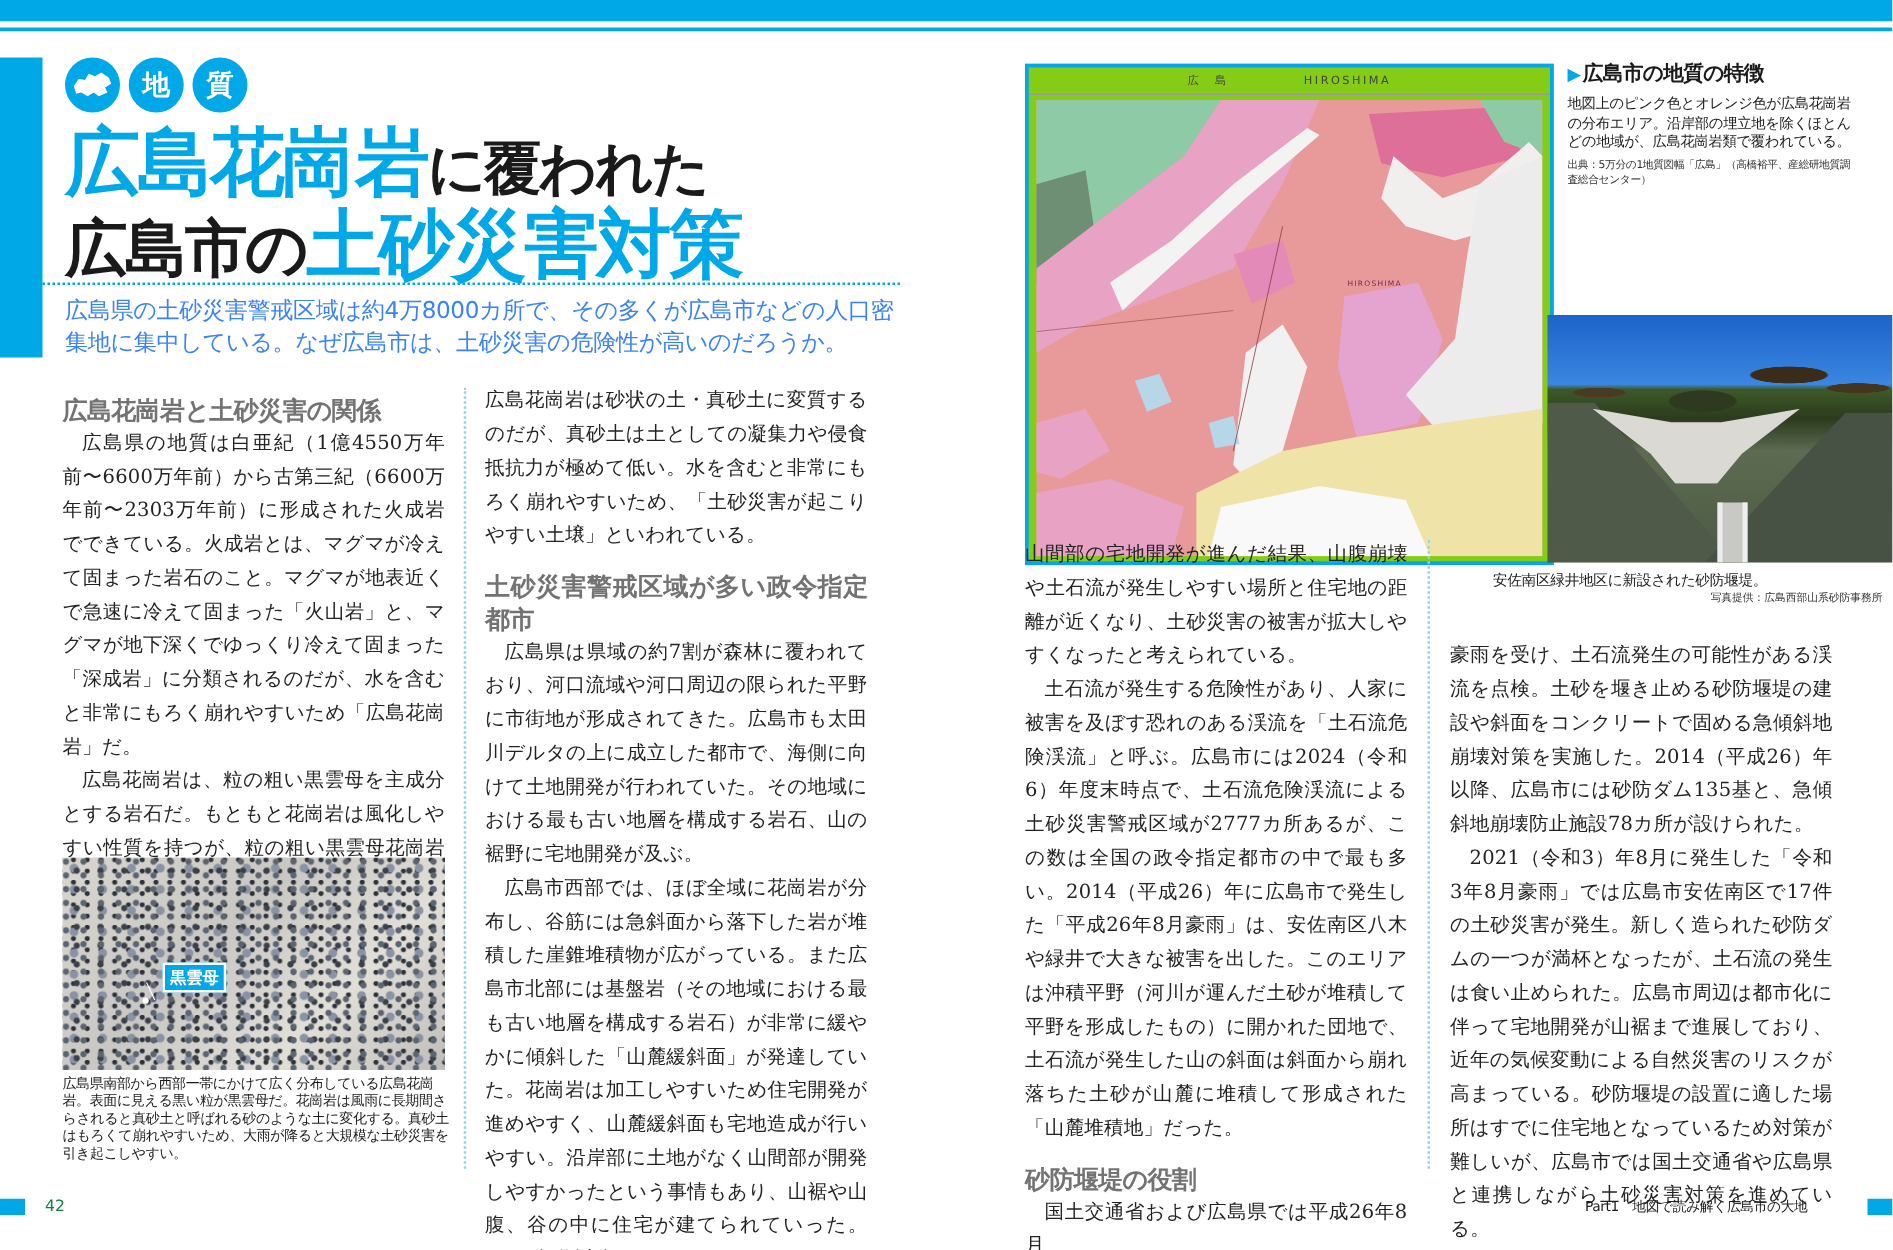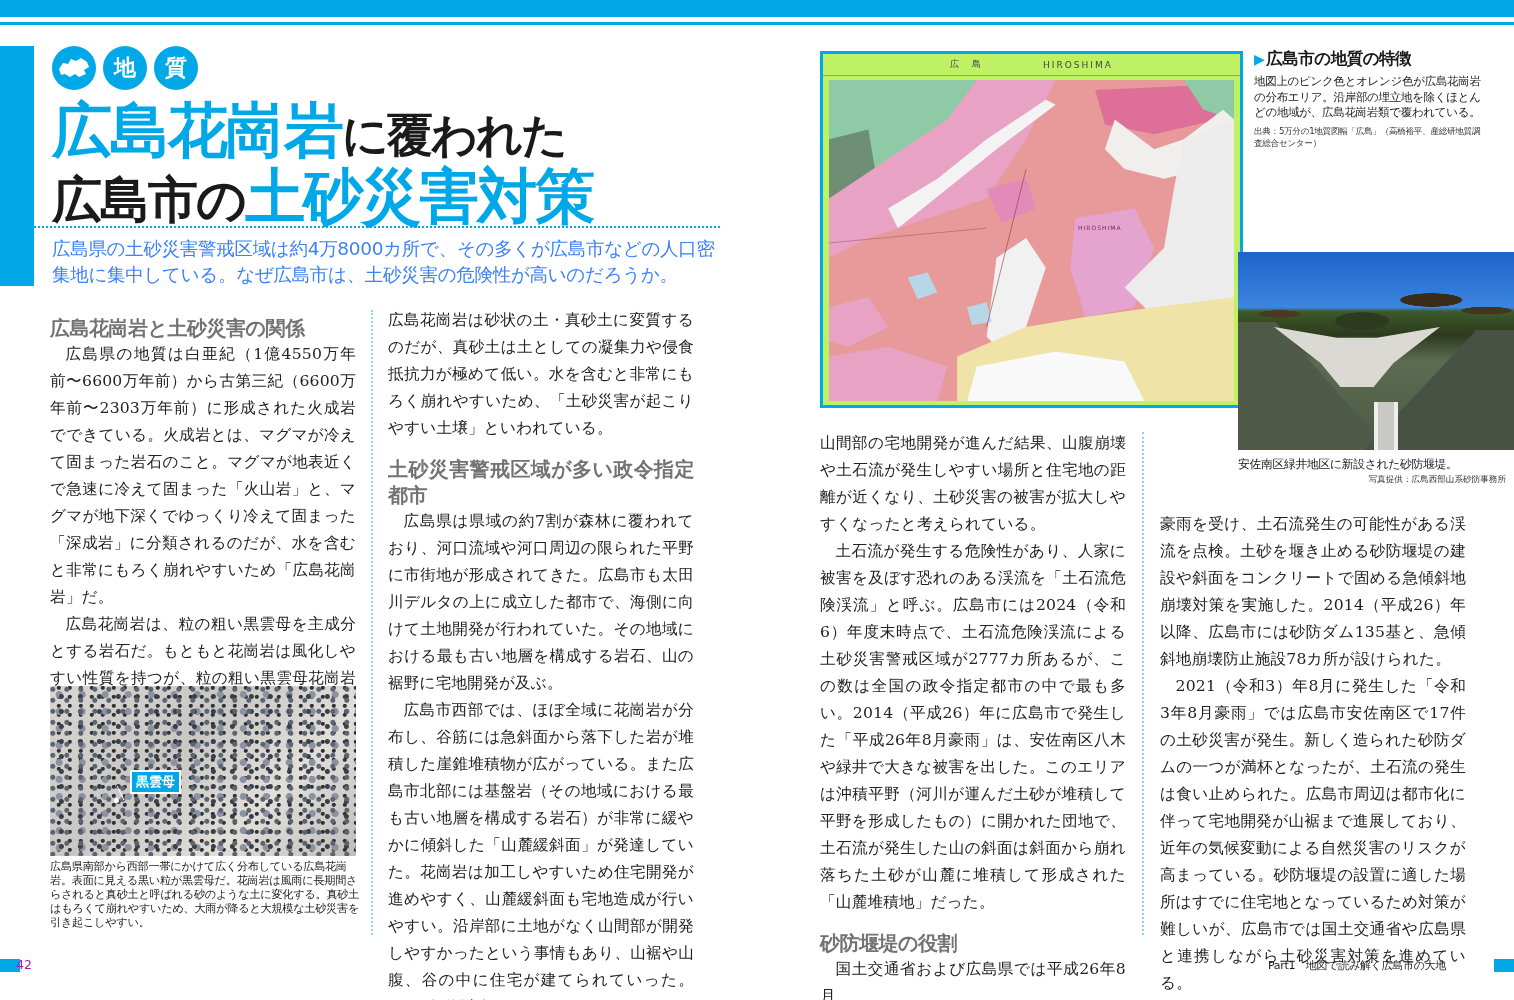--- a/index.html
+++ b/index.html
@@ -46,21 +46,21 @@
                linear-gradient(135deg, #d9d6d0, #c9c7c4 40%, #e2dfd9 70%, #bfbdbb);
              overflow: hidden; }
   .granite-label { position: absolute; left: 80px; top: 84px; background: #00a8e8; color: #fff; border: 2px solid #fff;
                    font-family: "DejaVu Sans", sans-serif; font-weight: bold; font-size: 13px; padding: 1px 4px; }
   .granite-pointer { position: absolute; left: 70px; top: 100px; width: 12px; height: 14px; border-left: 1.5px solid #fff; transform: skewX(25deg); }
   .granite-dot { position: absolute; left: 64px; top: 112px; width: 5px; height: 5px; border-radius: 50%; background: #fff; }
 
   .caption-left { position: absolute; left: 50px; top: 860px; width: 310px; font-family: "DejaVu Sans", sans-serif;
                   font-size: 11.2px; line-height: 14px; color: #1a1a1a; letter-spacing: -0.3px; }
 
-  .map { position: absolute; left: 820px; top: 51px; width: 423px; height: 357px; border: 3px solid #00a8e8; background: #bef264; overflow: hidden; }
+  .map { position: absolute; left: 820px; top: 51px; width: 423px; height: 401px; border: 3px solid #00a8e8; background: #84cc16; overflow: hidden; }
   .map-head { position: absolute; left: 0; top: 0; width: 100%; height: 22px; border-bottom: 1px solid #999; display: flex; justify-content: center; align-items: center; gap: 60px;
               font-family: "DejaVu Sans", sans-serif; font-size: 9px; color: #444; letter-spacing: 2px; }
   .map-body { position: absolute; left: 6px; top: 26px; right: 6px; bottom: 4px; }
   .map-body svg { width: 100%; height: 100%; display: block; }
   .map-city { position: absolute; left: 255px; top: 170px; font-family: "DejaVu Sans", sans-serif; font-size: 6px; color: #7a2a55; letter-spacing: 1px; }
 
   .map-caption { position: absolute; left: 1254px; top: 48px; width: 230px; font-family: "DejaVu Sans", sans-serif; }
   .map-caption h4 { font-size: 16.5px; line-height: 22px; color: #1a1a1a; font-weight: bold; letter-spacing: -0.5px; }
   .map-caption h4 .arrow { color: #00a8e8; font-size: 14px; margin-right: 2px; }
   .map-caption .desc { font-size: 11.5px; line-height: 15.5px; color: #1a1a1a; margin-top: 4px; letter-spacing: -0.3px; }
@@ -72,26 +72,26 @@
                 background: radial-gradient(ellipse at 15% 60%, #4a3a20 0 20px, transparent 22px),
                             radial-gradient(ellipse at 70% 40%, #3a2c18 0 30px, transparent 32px),
                             radial-gradient(ellipse at 45% 70%, #2e3a20 0 26px, transparent 28px),
                             radial-gradient(ellipse at 90% 55%, #43361e 0 24px, transparent 26px); }
   .dam .wall { position: absolute; left: 36px; top: 75px; width: 166px; height: 60px; background: #dad9d4;
                clip-path: polygon(0 0, 38% 18%, 62% 18%, 100% 0, 72% 60%, 60% 100%, 40% 100%, 28% 60%); }
   .dam .slope-l { position: absolute; left: 0; top: 70px; width: 150px; height: 128px; background: #4f5a48; clip-path: polygon(0 0, 25% 0, 100% 100%, 0 100%); }
   .dam .slope-r { position: absolute; right: 0; top: 78px; width: 150px; height: 120px; background: #485244; clip-path: polygon(100% 0, 75% 0, 0 100%, 100% 100%); }
   .dam .channel { position: absolute; left: 136px; top: 150px; width: 24px; height: 48px; background: #c8c8c4; border-left: 4px solid #eee; border-right: 4px solid #eee; }
 
-  .dam-caption { position: absolute; left: 1238px; top: 457px; width: 276px; font-family: "DejaVu Sans", sans-serif; font-size: 11.8px; line-height: 15px; color: #1a1a1a; text-align: left; letter-spacing: -0.3px; }
+  .dam-caption { position: absolute; left: 1166px; top: 457px; width: 276px; font-family: "DejaVu Sans", sans-serif; font-size: 11.8px; line-height: 15px; color: #1a1a1a; text-align: center; letter-spacing: -0.3px; }
   .dam-credit { position: absolute; left: 1238px; top: 473px; width: 268px; font-family: "DejaVu Sans", sans-serif; font-size: 8.6px; line-height: 12px; color: #333; text-align: right; }
 
   .footer-left-block { position: absolute; left: 0; top: 959px; width: 20px; height: 13px; background: #00a8e8; }
   .footer-right-block { position: absolute; right: 0; top: 959px; width: 20px; height: 13px; background: #00a8e8; }
-  .pnum-left { position: absolute; left: 16px; top: 957px; font-family: "DejaVu Sans", sans-serif; font-size: 12.5px; color: #a21caf; }
+  .pnum-left { position: absolute; left: 36px; top: 957px; font-family: "DejaVu Sans", sans-serif; font-size: 12.5px; color: #15803d; }
   .pnum-right { position: absolute; right: 34px; top: 1002px; font-family: "DejaVu Sans", sans-serif; font-size: 12.5px; color: #1a1a1a; }
   .running-head { position: absolute; right: 68px; top: 958px; font-family: "DejaVu Sans", sans-serif; font-size: 11px; color: #1a1a1a; letter-spacing: -0.3px; }
 </style>
 </head>
 <body>
 
 <div class="topbar"></div>
 <div class="topline"></div>
 <div class="side-accent"></div>
 

